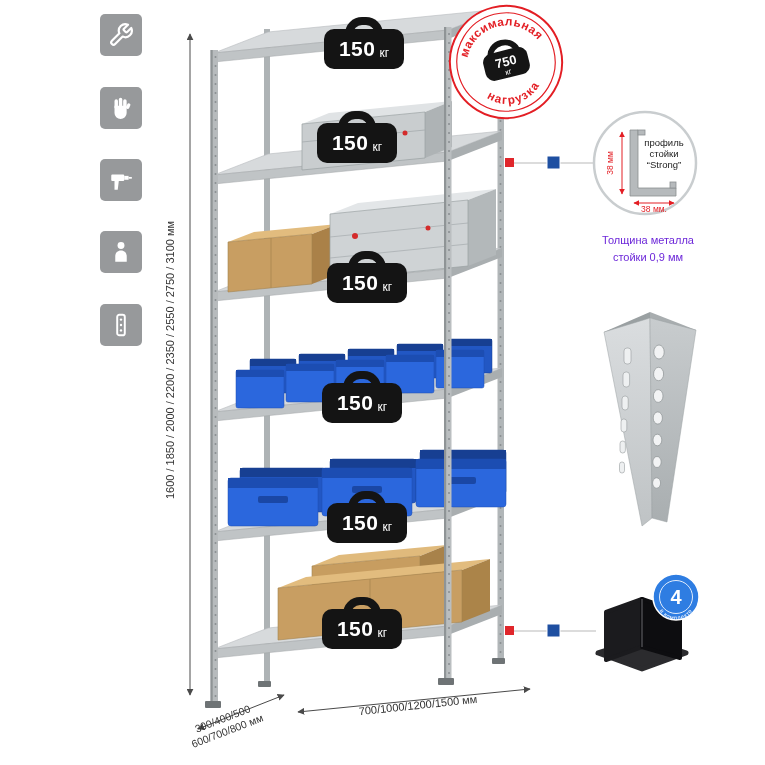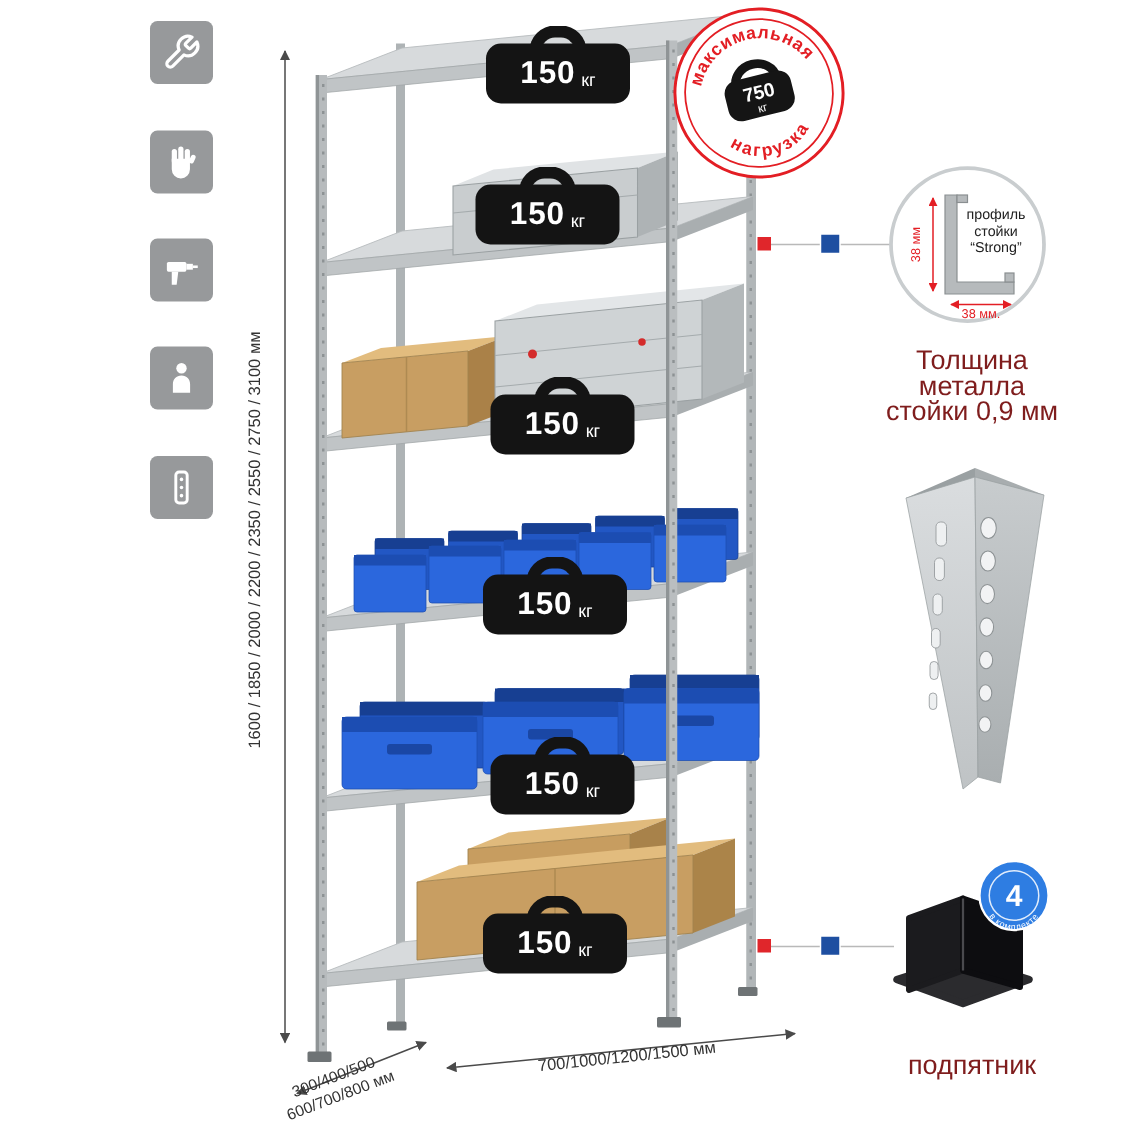--- a/index.html
+++ b/index.html
@@ -4,34 +4,34 @@
 <style>
   html,body{margin:0;padding:0;background:#fff;}
   .canvas{position:relative;width:765px;height:765px;background:#fff;overflow:hidden;
           font-family:"Liberation Sans","DejaVu Sans",sans-serif;color:#222;}
   .scene{position:absolute;left:0;top:0;}
   
   .tool-icon{position:absolute;left:100px;width:42px;height:42px;background:#97999b;
              border-radius:5px;display:flex;align-items:center;justify-content:center;}
   .t1{top:14px}.t2{top:87px}.t3{top:159px}.t4{top:231px}.t5{top:304px}
   
-  .kbadge{position:absolute;width:96px;z-index:6;}
+  .kbadge{position:absolute;width:80px;z-index:6;}
   .kbadge .handle{width:38px;height:17px;margin:0 auto;border:8px solid #141414;border-bottom:none;
                   border-radius:19px 19px 0 0;box-sizing:border-box;}
   .kbadge .body{margin-top:-5px;height:40px;background:#141414;border-radius:10px;
                 display:flex;align-items:center;justify-content:center;gap:4px;color:#fff;}
   .kbadge .val{font-size:21px;font-weight:bold;letter-spacing:.5px;}
   .kbadge .unit{font-size:12px;margin-top:7px;}
   .b1{left:324px;top:17px}.b2{left:317px;top:111px}.b3{left:327px;top:251px}
   .b4{left:322px;top:371px}.b5{left:327px;top:491px}.b6{left:322px;top:597px}
   
   .stamp{position:absolute;left:447px;top:3px;width:118px;height:118px;z-index:8;
          transform:rotate(-14deg);}
   
-  .caption{position:absolute;width:140px;text-align:center;font-size:18px;line-height:17px;color:#7f1d1d;z-index:4;}
+  .caption{position:absolute;width:140px;text-align:center;font-size:11px;line-height:17px;color:#6d28d9;z-index:4;}
   .cap-thickness{left:578px;top:232px;}
   .cap-foot{left:578px;top:702px;}
   
   .dim-height{position:absolute;left:-168px;top:352px;width:680px;height:16px;text-align:center;
               font-size:11px;color:#333;transform:rotate(-90deg);}
   .dim-depth{position:absolute;left:158px;top:712px;width:134px;text-align:center;font-size:10.5px;
              line-height:13px;color:#333;transform:rotate(-21deg);}
   .dim-width{position:absolute;left:312px;top:699px;width:212px;text-align:center;font-size:11px;
              color:#333;transform:rotate(-6deg);}
 </style>
@@ -378,21 +378,20 @@
     <rect x="37" y="48" width="46" height="28" rx="9" fill="#151515"></rect>
     <text x="60" y="64" font-size="13" font-weight="bold" fill="#ffffff" text-anchor="middle">750</text>
     <text x="60" y="73" font-size="8" fill="#ffffff" text-anchor="middle">кг</text>
   </svg>
 
   <div class="caption cap-thickness">
     <div>Толщина металла</div>
     <div>стойки 0,9 мм</div>
   </div>
   <div class="caption cap-foot">
-    <div>подпятник</div>
   </div>
 
   <div class="dim-height">1600 / 1850 / 2000 / 2200 / 2350 / 2550 / 2750 / 3100 мм</div>
   <div class="dim-depth">
     <div>300/400/500</div>
     <div>600/700/800 мм</div>
   </div>
   <div class="dim-width">700/1000/1200/1500 мм</div>
 
 </div>

